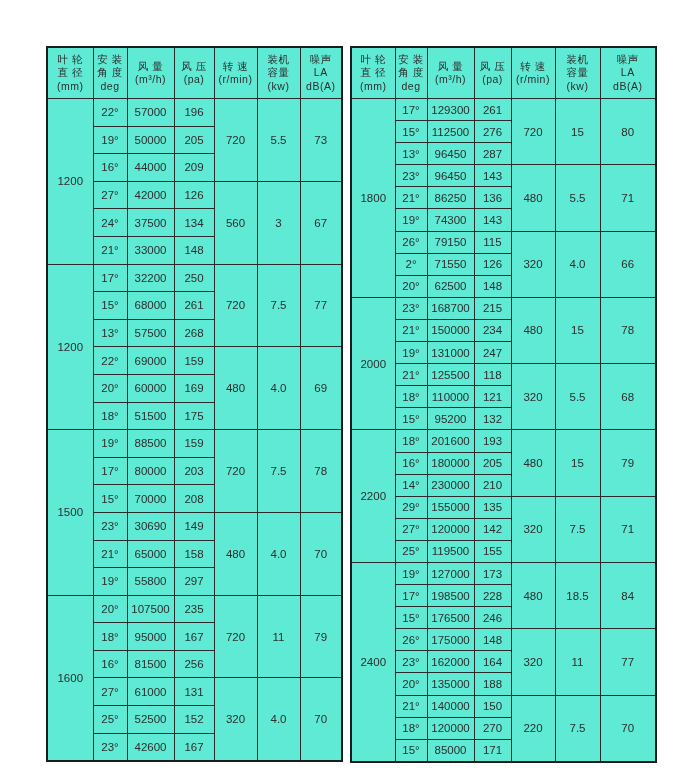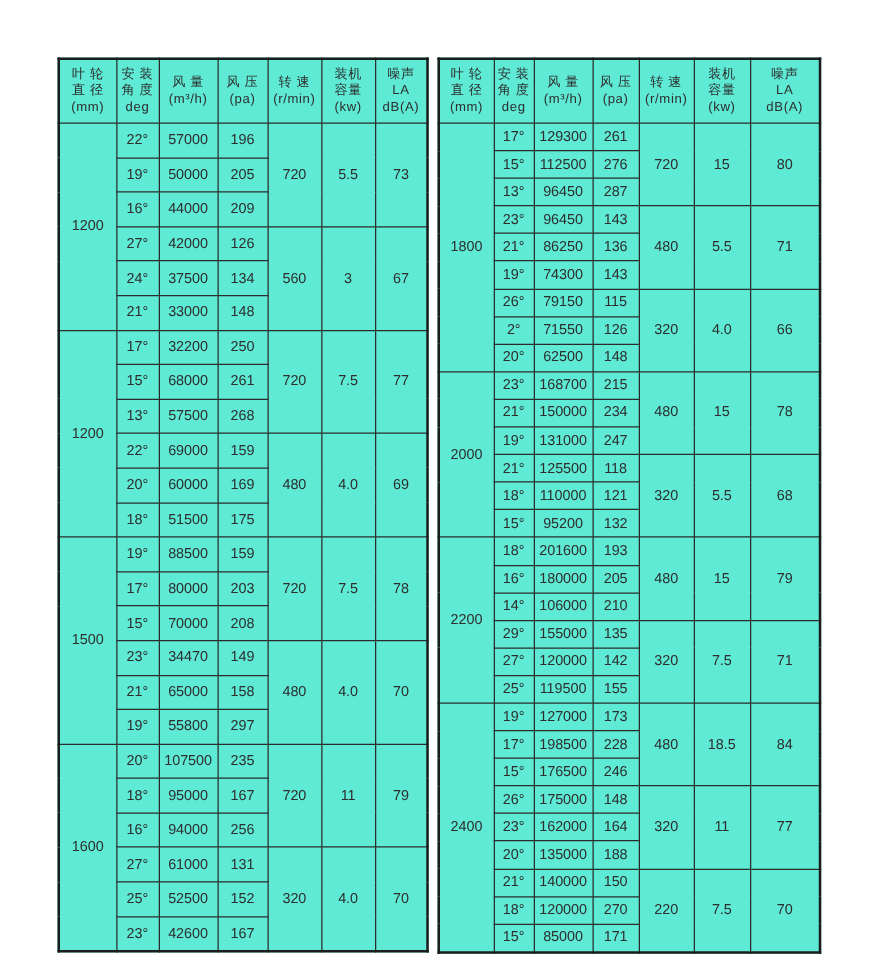--- a/index.html
+++ b/index.html
@@ -204,21 +204,21 @@
           <td>80000</td>
           <td>203</td>
         </tr>
         <tr>
           <td>15°</td>
           <td>70000</td>
           <td>208</td>
         </tr>
         <tr>
           <td>23°</td>
-          <td>34470</td>
+          <td>30690</td>
           <td>149</td>
           <td rowspan="3">480</td>
           <td rowspan="3">4.0</td>
           <td rowspan="3">70</td>
         </tr>
         <tr>
           <td>21°</td>
           <td>65000</td>
           <td>158</td>
         </tr>
@@ -236,21 +236,21 @@
           <td rowspan="3">11</td>
           <td rowspan="3">79</td>
         </tr>
         <tr>
           <td>18°</td>
           <td>95000</td>
           <td>167</td>
         </tr>
         <tr>
           <td>16°</td>
-          <td>94000</td>
+          <td>81500</td>
           <td>256</td>
         </tr>
         <tr>
           <td>27°</td>
           <td>61000</td>
           <td>131</td>
           <td rowspan="3">320</td>
           <td rowspan="3">4.0</td>
           <td rowspan="3">70</td>
         </tr>
@@ -414,21 +414,21 @@
           <td rowspan="3">15</td>
           <td rowspan="3">79</td>
         </tr>
         <tr>
           <td>16°</td>
           <td>180000</td>
           <td>205</td>
         </tr>
         <tr>
           <td>14°</td>
-          <td>106000</td>
+          <td>230000</td>
           <td>210</td>
         </tr>
         <tr>
           <td>29°</td>
           <td>155000</td>
           <td>135</td>
           <td rowspan="3">320</td>
           <td rowspan="3">7.5</td>
           <td rowspan="3">71</td>
         </tr>

